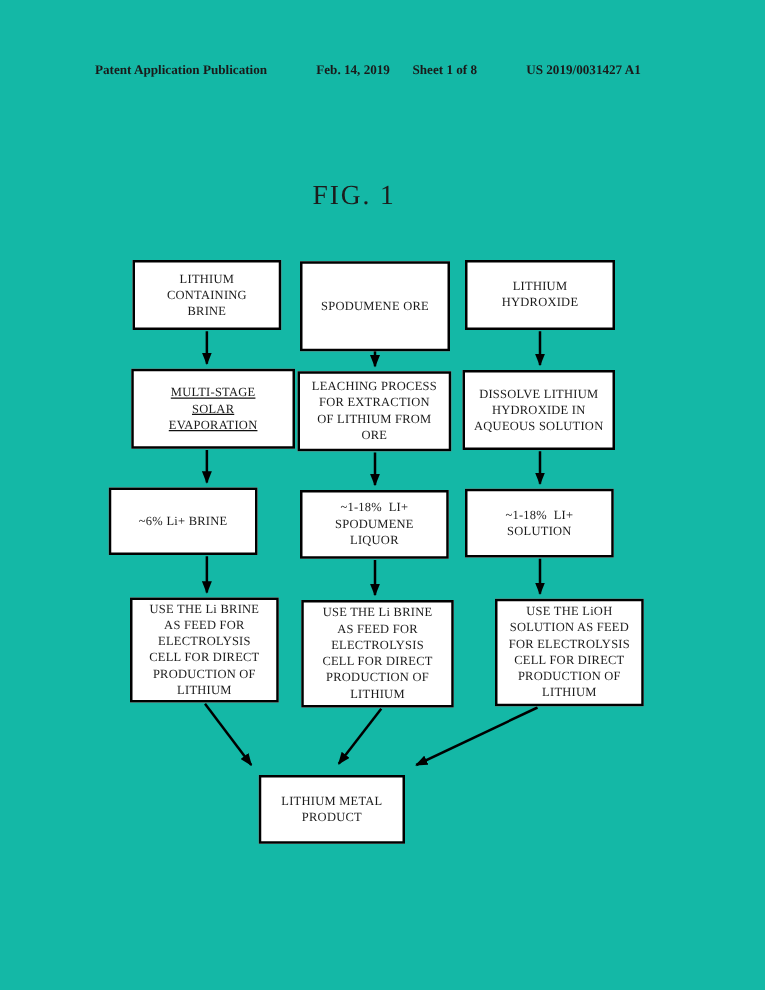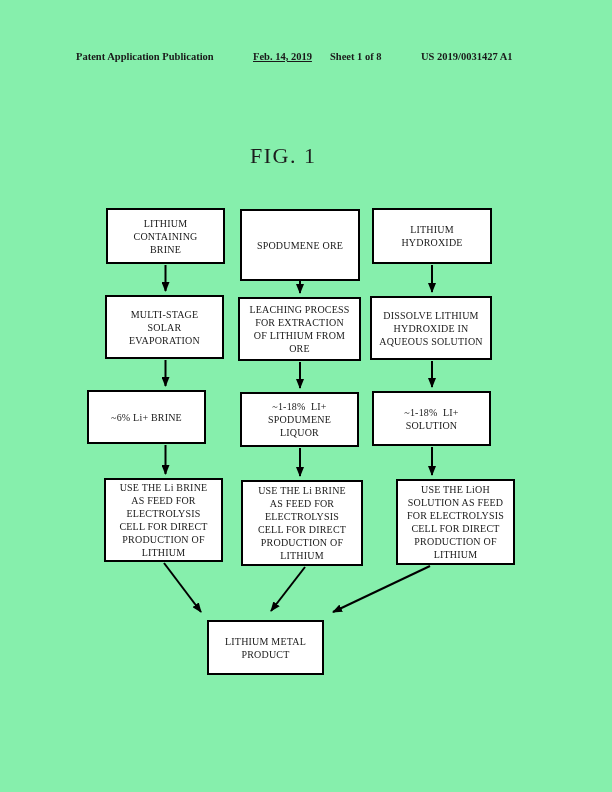--- a/index.html
+++ b/index.html
@@ -1,34 +1,34 @@
 <!DOCTYPE html>
 <html><head>
 <meta charset="utf-8">
 <style>
   html, body { margin: 0; padding: 0; background: #ffffff; }
   #page {
     position: relative;
     width: 612px;
     height: 792px;
-    background: #86efac;
+    background: #14b8a6;
     font-family: "Liberation Serif", "DejaVu Serif", serif;
     color: #111111;
     overflow: hidden;
   }
   .hdr {
     position: absolute;
     top: 51px;
     font-size: 10.5px;
     font-weight: bold;
     white-space: pre;
     color: #1a1a1a;
   }
   #hdr-left  { left: 76px; }
-  #hdr-date  { left: 253px; text-decoration: underline; }
+  #hdr-date  { left: 253px; }
   #hdr-sheet { left: 330px; }
   #hdr-right { left: 421px; }
   #fig-title {
     position: absolute;
     left: 250px;
     top: 143px;
     width: 120px;
     font-size: 22px;
     letter-spacing: 1.5px;
     color: #1c1c1c;
@@ -46,21 +46,21 @@
     font-size: 10px;
     line-height: 13px;
     text-align: center;
     white-space: pre-wrap;
     letter-spacing: 0.2px;
     color: #1a1a1a;
     padding: 1px 2px;
   }
   
   #b11 { left: 106px; top: 208px; width: 119px; height: 56px; }
-  #b12 { left: 105px; top: 295px; width: 119px; height: 64px; }
+  #b12 { left: 105px; top: 295px; width: 131px; height: 64px; text-decoration: underline; }
   #b13 { left: 87px; top: 390px; width: 119px; height: 54px; }
   #b14 { left: 104px; top: 478px; width: 119px; height: 84px; }
   
   #b21 { left: 240px; top: 209px; width: 120px; height: 72px; }
   #b22 { left: 238px; top: 297px; width: 123px; height: 64px; }
   #b23 { left: 240px; top: 392px; width: 119px; height: 55px; }
   #b24 { left: 241px; top: 480px; width: 122px; height: 86px; }
   
   #b31 { left: 372px; top: 208px; width: 120px; height: 56px; }
   #b32 { left: 370px; top: 296px; width: 122px; height: 64px; }

